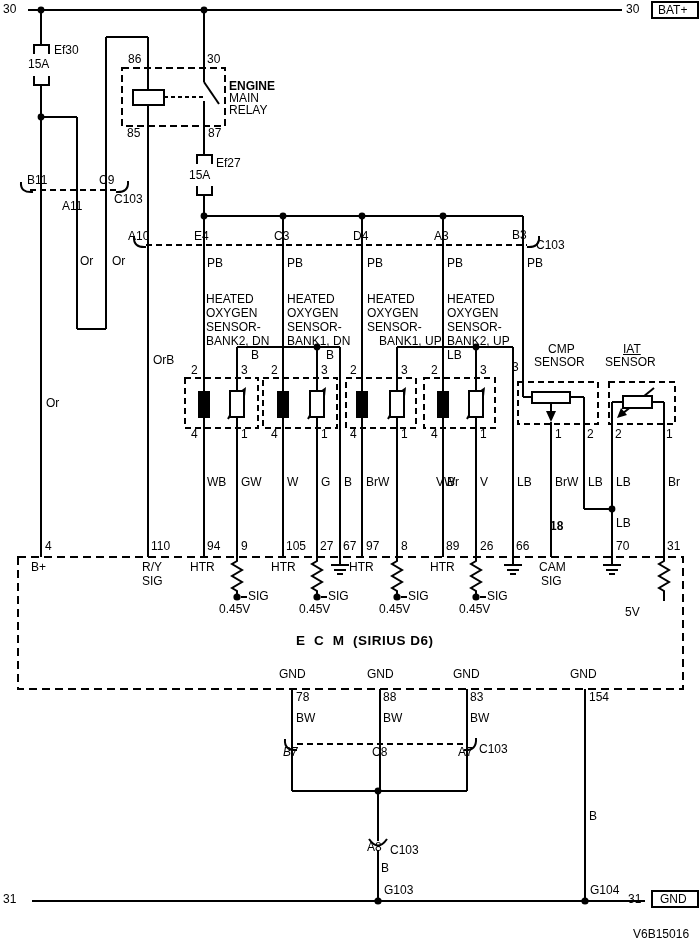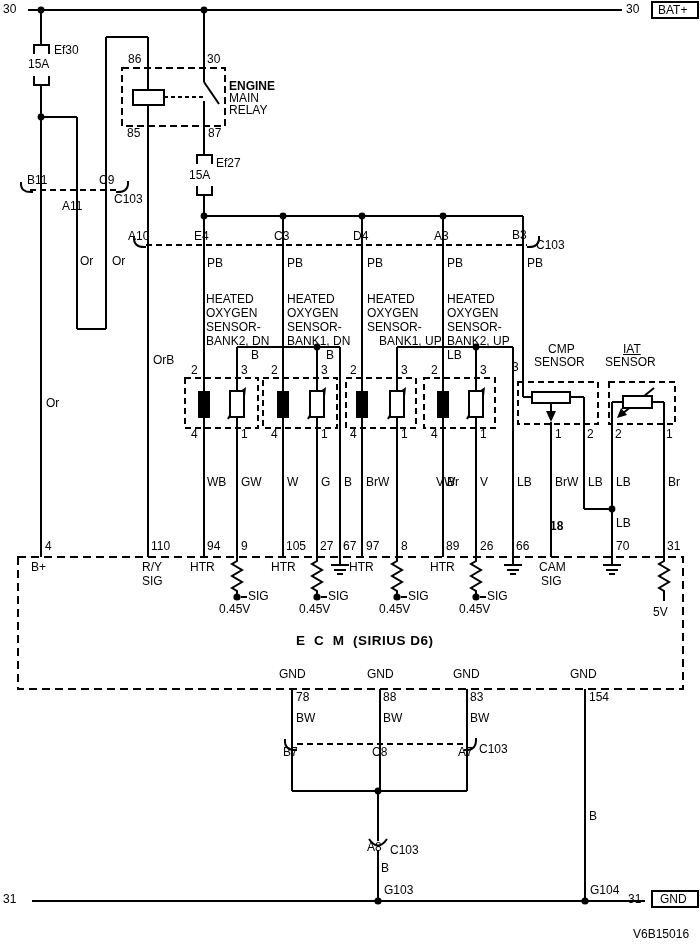--- a/index.html
+++ b/index.html
@@ -240,34 +240,34 @@
       <span class="lbl" style="left: 248px; top: 590px;">SIG</span>
       <span class="lbl" style="left: 328px; top: 590px;">SIG</span>
       <span class="lbl" style="left: 408px; top: 590px;">SIG</span>
       <span class="lbl" style="left: 487px; top: 590px;">SIG</span>
       <span class="lbl" style="left: 219px; top: 603px;">0.45V</span>
       <span class="lbl" style="left: 299px; top: 603px;">0.45V</span>
       <span class="lbl" style="left: 379px; top: 603px;">0.45V</span>
       <span class="lbl" style="left: 459px; top: 603px;">0.45V</span>
       <span class="lbl" style="left: 539px; top: 561px;">CAM</span>
       <span class="lbl" style="left: 541px; top: 575px;">SIG</span>
-      <span class="lbl" style="left: 653px; top: 606px;">5V</span>
+      <span class="lbl" style="left: 625px; top: 606px;">5V</span>
       <span class="lbl big" style="left: 296px; top: 634px;">E  C  M  (SIRIUS D6)</span>
       <span class="lbl" style="left: 279px; top: 668px;">GND</span>
       <span class="lbl" style="left: 367px; top: 668px;">GND</span>
       <span class="lbl" style="left: 453px; top: 668px;">GND</span>
       <span class="lbl" style="left: 570px; top: 668px;">GND</span>
       <span class="lbl" style="left: 296px; top: 691px;">78</span>
       <span class="lbl" style="left: 383px; top: 691px;">88</span>
       <span class="lbl" style="left: 470px; top: 691px;">83</span>
       <span class="lbl" style="left: 589px; top: 691px;">154</span>
       <span class="lbl" style="left: 296px; top: 712px;">BW</span>
       <span class="lbl" style="left: 383px; top: 712px;">BW</span>
       <span class="lbl" style="left: 470px; top: 712px;">BW</span>
-      <span class="lbl" style="left: 283px; top: 746px;">B7</span>
+      <span class="lbl" style="left: 283px; top: 746px; font-style: italic;">B7</span>
       <span class="lbl" style="left: 372px; top: 746px;">C8</span>
       <span class="lbl" style="left: 458px; top: 746px;">A7</span>
       <span class="lbl" style="left: 479px; top: 743px;">C103</span>
       <span class="lbl" style="left: 367px; top: 829px; margin-top: 12px;">A8</span>
       <span class="lbl" style="left: 390px; top: 844px;">C103</span>
       <span class="lbl" style="left: 381px; top: 862px;">B</span>
       <span class="lbl" style="left: 384px; top: 884px;">G103</span>
       <span class="lbl" style="left: 589px; top: 810px;">B</span>
       <span class="lbl" style="left: 590px; top: 884px;">G104</span>
       <span class="lbl" style="left: 3px; top: 893px;">31</span>

